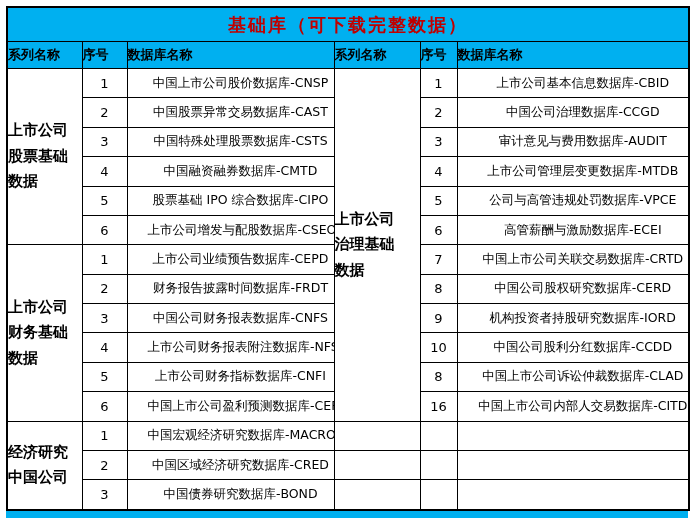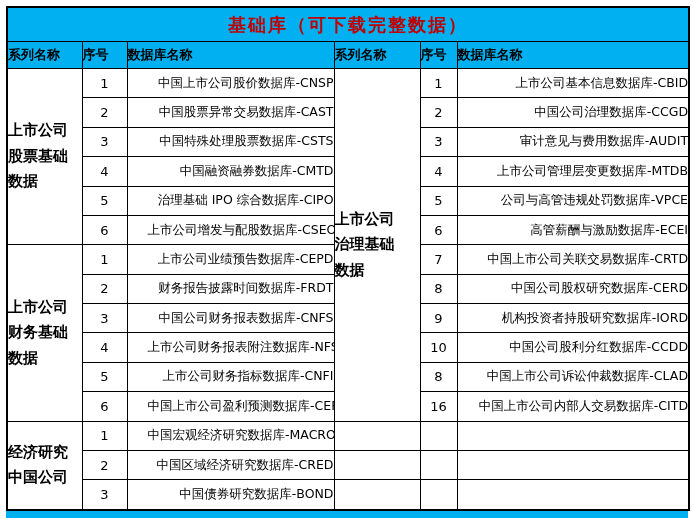--- a/index.html
+++ b/index.html
@@ -30,21 +30,21 @@
   .header-row th{
     height:26px;background:var(--accent);color:#000;
     font-size:13px;font-weight:bold;text-align:left;
   }
   .series-cell{
     font-weight:bold;font-size:15px;
     white-space:pre-line;line-height:1.7;background:var(--cell-bg);
   }
   .no-cell{text-align:center;font-size:13px;}
   .name-cell{
-    font-size:12.5px;text-align:right;padding-left:20px;
+    font-size:12.5px;text-align:center;padding-left:20px;
     white-space:nowrap;
   }
   .empty-cell{background:var(--cell-bg);}
   .bottom-strip{
     position:absolute;left:6px;top:511px;width:682px;height:7px;
     background:var(--accent);
   }
 </style>
 </head>
 <body>
@@ -98,21 +98,21 @@
           <td class="name-cell">审计意见与费用数据库-AUDIT</td>
         </tr>
         <tr>
           <td class="no-cell">4</td>
           <td class="name-cell">中国融资融券数据库-CMTD</td>
           <td class="no-cell">4</td>
           <td class="name-cell">上市公司管理层变更数据库-MTDB</td>
         </tr>
         <tr>
           <td class="no-cell">5</td>
-          <td class="name-cell">治理基础 IPO 综合数据库-CIPO</td>
+          <td class="name-cell">股票基础 IPO 综合数据库-CIPO</td>
           <td class="no-cell">5</td>
           <td class="name-cell">公司与高管违规处罚数据库-VPCE</td>
         </tr>
         <tr>
           <td class="no-cell">6</td>
           <td class="name-cell">上市公司增发与配股数据库-CSEO</td>
           <td class="no-cell">6</td>
           <td class="name-cell">高管薪酬与激励数据库-ECEI</td>
         </tr>
         <tr>

